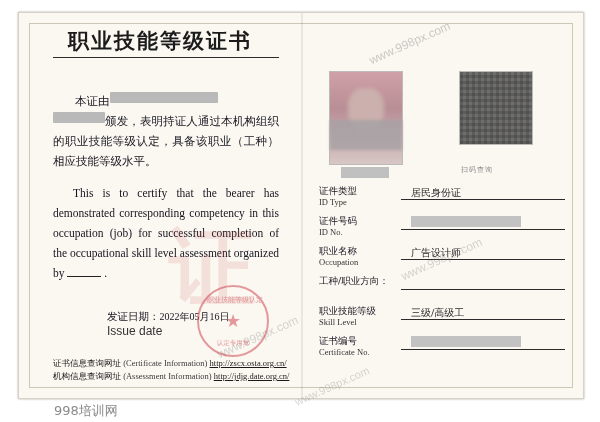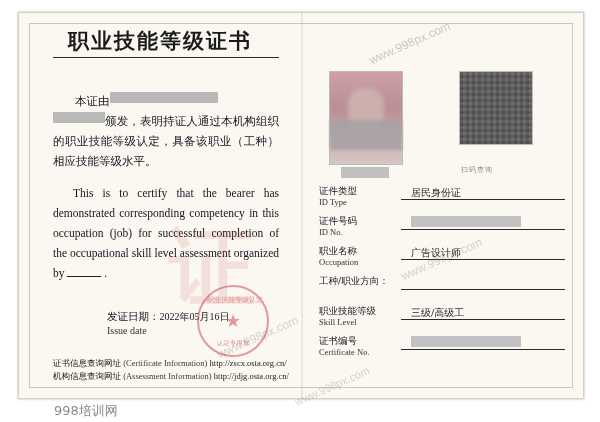--- a/index.html
+++ b/index.html
@@ -141,21 +141,21 @@
   
   .issue-block {
     position: absolute;
     left: 88px;
     top: 296px;
     font-size: 10px;
     line-height: 14px;
     color: #15151f;
   }
   .issue-cn { font-family: "DejaVu Serif", serif; font-size: 10.5px; }
-  .issue-en { font-family: Liberation Serif, serif; font-size: 10px; color: #333; }
+  .issue-en { font-family: Liberation Sans, sans-serif; font-size: 12px; color: #333; }
   .issue-date { font-family: "Liberation Serif", serif; }
 
   
   .seal {
     position: absolute;
     left: 178px;
     top: 272px;
     width: 72px;
     height: 72px;
     border: 2px solid #d04a55;
@@ -195,21 +195,21 @@
   .footer-lines {
     position: absolute;
     left: 34px;
     top: 344px;
     font-size: 8.5px;
     line-height: 13px;
     color: #1a1a1a;
   }
   .footer-lines .cn { font-family: "DejaVu Serif", serif; }
   .footer-lines .en { font-family: "Liberation Serif", serif; color: #3a3a3a; }
-  .footer-lines .url { font-family: "Liberation Serif", serif; }
+  .footer-lines .url { font-family: "Liberation Serif", serif; text-decoration: underline; }
 
   
   .photo {
     position: absolute;
     left: 28px;
     top: 58px;
     width: 72px;
     height: 92px;
     background: linear-gradient(#cfa0a6, #b98e96 40%, #d7c7c4);
     border: 1px solid #bbb;
@@ -401,21 +401,21 @@
 
       <div class="footer-lines">
         <div>
           <span class="cn">证书信息查询网址</span>
           <span class="en">(Certificate Information)</span>
           <span class="url">http://zscx.osta.org.cn/</span>
         </div>
         <div>
           <span class="cn">机构信息查询网址</span>
           <span class="en">(Assessment Information)</span>
-          <span class="url">http://jdjg.osta.org.cn/</span>
+          <span class="url">http://jdjg.date.org.cn/</span>
         </div>
       </div>
 
       <div class="wm wm-big-left">证</div>
     </div>
 
     <div class="half-right">
       <div class="photo">
         <div class="face"></div>
         <div class="blur-strip"></div>

